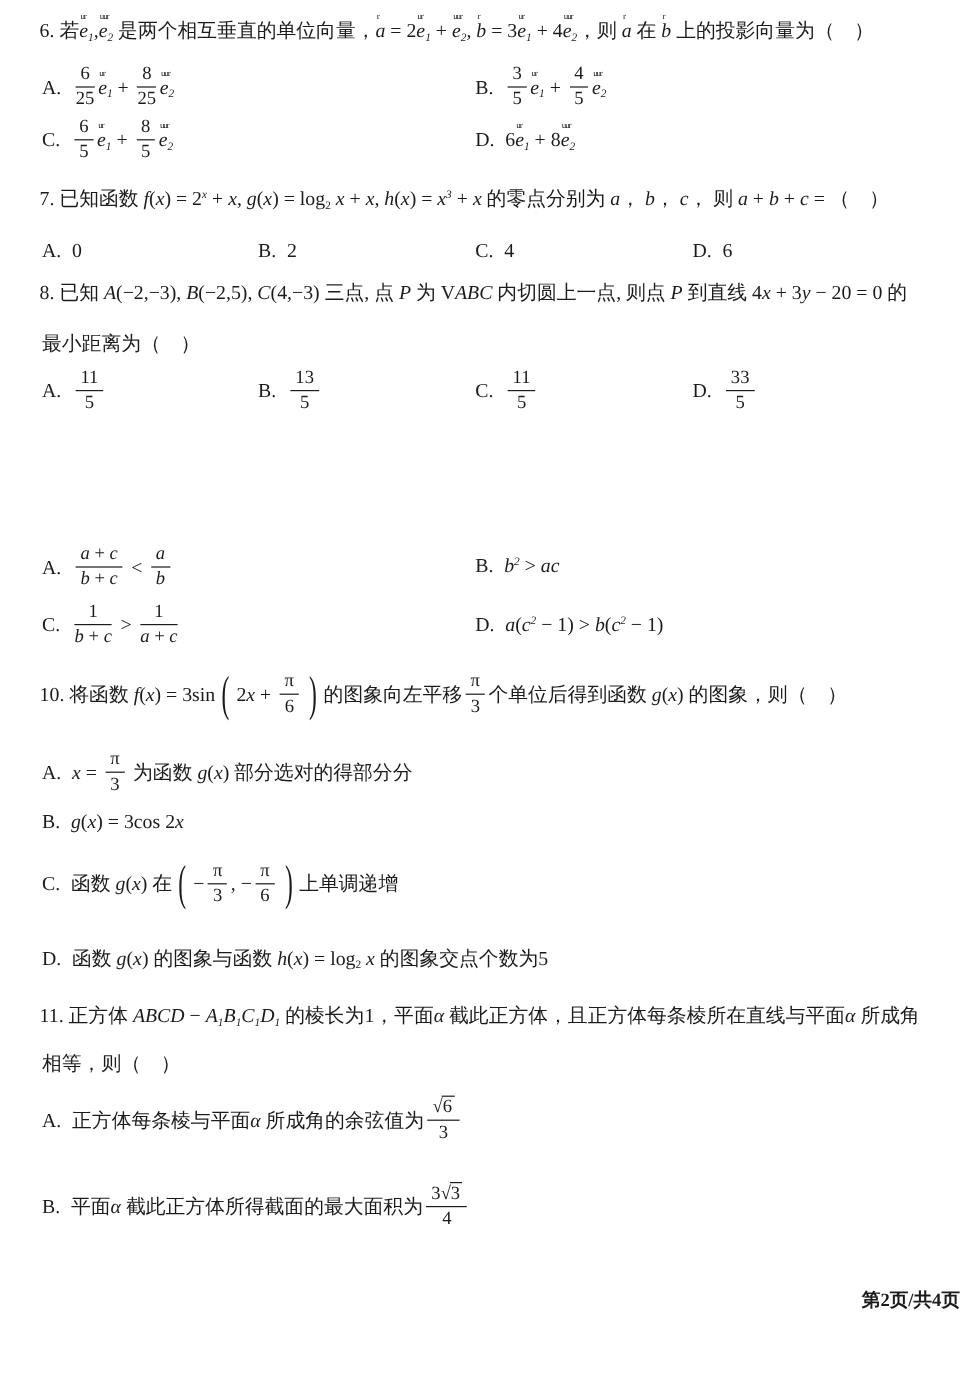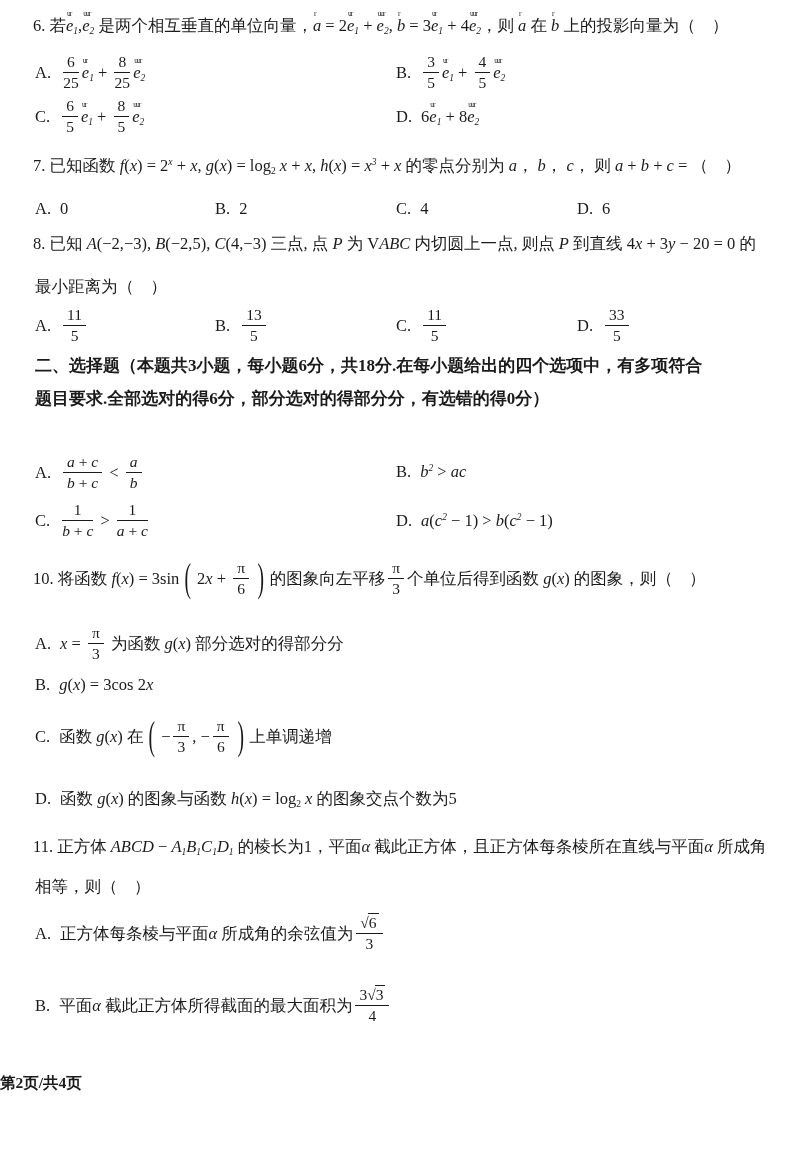--- a/index.html
+++ b/index.html
@@ -16,21 +16,21 @@
   .fr-n{display:block;padding:0 4px 1px 4px;border-bottom:1.4px solid currentColor;}
   .fr-d{display:block;padding-top:1px;}
   .sqrt{white-space:nowrap;}
   .sq-g{letter-spacing:-1px;}
   .sq-r{border-top:1.4px solid currentColor;padding:0 2px 0 1px;}
   .vec{position:relative;display:inline-block;}
   .vmk{position:absolute;top:-6px;left:1px;font-size:7.5px;letter-spacing:-1px;
        font-style:normal;white-space:nowrap;}
   .bigp{display:inline-block;vertical-align:middle;transform:scale(1.15,2.4) translateY(-1px);
         margin:0 6px;line-height:1;font-size:17px;}
-  .footer{position:absolute;left:0;width:100%;text-align:left;font-size:15.5px;font-weight:600;}
+  .footer{position:absolute;left:0;width:100%;text-align:right;font-size:15.5px;font-weight:600;}
 </style>
 </head>
 <body>
 
 <div class="page">
 
   <div class="line" style="top:15px;left:33px"><span>6. 若</span><span class="it vec">e<sub>1</sub><span class="vmk">ur</span></span><span>,</span><span class="it vec">e<sub>2</sub><span class="vmk">uur</span></span><span> 是两个相互垂直的单位向量，</span><span class="it vec">a<span class="vmk">r</span></span><span> = 2</span><span class="it vec">e<sub>1</sub><span class="vmk">ur</span></span><span> + </span><span class="it vec">e<sub>2</sub><span class="vmk">uur</span></span><span>, </span><span class="it vec">b<span class="vmk">r</span></span><span> = 3</span><span class="it vec">e<sub>1</sub><span class="vmk">ur</span></span><span> + 4</span><span class="it vec">e<sub>2</sub><span class="vmk">uur</span></span><span>，则 </span><span class="it vec">a<span class="vmk">r</span></span><span> 在 </span><span class="it vec">b<span class="vmk">r</span></span><span> 上的投影向量为（    ）</span></div>
   <div class="line" style="top:55px;left:35px"><span class="lab">A.</span><span><span class="frac"><span class="fr-n">6</span><span class="fr-d">25</span></span><span class="it vec">e<sub>1</sub><span class="vmk">ur</span></span><span> + </span><span class="frac"><span class="fr-n">8</span><span class="fr-d">25</span></span><span class="it vec">e<sub>2</sub><span class="vmk">uur</span></span></span></div>
   <div class="line" style="top:55px;left:396px"><span class="lab">B.</span><span><span class="frac"><span class="fr-n">3</span><span class="fr-d">5</span></span><span class="it vec">e<sub>1</sub><span class="vmk">ur</span></span><span> + </span><span class="frac"><span class="fr-n">4</span><span class="fr-d">5</span></span><span class="it vec">e<sub>2</sub><span class="vmk">uur</span></span></span></div>
   <div class="line" style="top:99px;left:35px"><span class="lab">C.</span><span><span class="frac"><span class="fr-n">6</span><span class="fr-d">5</span></span><span class="it vec">e<sub>1</sub><span class="vmk">ur</span></span><span> + </span><span class="frac"><span class="fr-n">8</span><span class="fr-d">5</span></span><span class="it vec">e<sub>2</sub><span class="vmk">uur</span></span></span></div>
@@ -42,22 +42,20 @@
   <div class="line" style="top:198px;left:396px"><span class="lab">C.</span><span><span>4</span></span></div>
   <div class="line" style="top:198px;left:577px"><span class="lab">D.</span><span><span>6</span></span></div>
 
   <div class="line" style="top:233px;left:33px"><span>8. 已知 </span><span class="it">A</span><span>(−2,−3), </span><span class="it">B</span><span>(−2,5), </span><span class="it">C</span><span>(4,−3) 三点, 点 </span><span class="it">P</span><span> 为 V</span><span class="it">ABC</span><span> 内切圆上一点, 则点 </span><span class="it">P</span><span> 到直线 4</span><span class="it">x</span><span> + 3</span><span class="it">y</span><span> − 20 = 0 的</span></div>
   <div class="line" style="top:276px;left:35px"><span>最小距离为（    ）</span></div>
   <div class="line" style="top:308px;left:35px"><span class="lab">A.</span><span><span class="frac"><span class="fr-n">11</span><span class="fr-d">5</span></span></span></div>
   <div class="line" style="top:308px;left:215px"><span class="lab">B.</span><span><span class="frac"><span class="fr-n">13</span><span class="fr-d">5</span></span></span></div>
   <div class="line" style="top:308px;left:396px"><span class="lab">C.</span><span><span class="frac"><span class="fr-n">11</span><span class="fr-d">5</span></span></span></div>
   <div class="line" style="top:308px;left:577px"><span class="lab">D.</span><span><span class="frac"><span class="fr-n">33</span><span class="fr-d">5</span></span></span></div>
 
-  <div class="line bd" style="top:355px;left:35px">二、选择题（本题共3小题，每小题6分，共18分.在每小题给出的四个选项中，有多项符合</div>
-  <div class="line bd" style="top:388px;left:35px">题目要求.全部选对的得6分，部分选对的得部分分，有选错的得0分）</div>
 
   <div class="line" style="top:455px;left:35px"><span class="lab">A.</span><span><span class="frac"><span class="fr-n"><span class="it">a</span><span> + </span><span class="it">c</span></span><span class="fr-d"><span class="it">b</span><span> + </span><span class="it">c</span></span></span><span> &lt; </span><span class="frac"><span class="fr-n"><span class="it">a</span></span><span class="fr-d"><span class="it">b</span></span></span></span></div>
   <div class="line" style="top:461px;left:396px"><span class="lab">B.</span><span><span class="it">b<sup>2</sup></span><span> &gt; </span><span class="it">ac</span></span></div>
   <div class="line" style="top:503px;left:35px"><span class="lab">C.</span><span><span class="frac"><span class="fr-n">1</span><span class="fr-d"><span class="it">b</span><span> + </span><span class="it">c</span></span></span><span> &gt; </span><span class="frac"><span class="fr-n">1</span><span class="fr-d"><span class="it">a</span><span> + </span><span class="it">c</span></span></span></span></div>
   <div class="line" style="top:510px;left:396px"><span class="lab">D.</span><span><span class="it">a</span><span>(</span><span class="it">c<sup>2</sup></span><span> − 1) &gt; </span><span class="it">b</span><span>(</span><span class="it">c<sup>2</sup></span><span> − 1)</span></span></div>
 
   <div class="line" style="top:561px;left:33px"><span>10. 将函数 </span><span class="it">f</span><span>(</span><span class="it">x</span><span>) = 3sin</span><span class="bigp">(</span><span>2</span><span class="it">x</span><span> + </span><span class="frac"><span class="fr-n">π</span><span class="fr-d">6</span></span><span class="bigp">)</span><span>的图象向左平移</span><span class="frac"><span class="fr-n">π</span><span class="fr-d">3</span></span><span>个单位后得到函数 </span><span class="it">g</span><span>(</span><span class="it">x</span><span>) 的图象，则（    ）</span></div>
   <div class="line" style="top:626px;left:35px"><span class="lab">A.</span><span><span class="it">x</span><span> = </span><span class="frac"><span class="fr-n">π</span><span class="fr-d">3</span></span><span> 为函数 </span><span class="it">g</span><span>(</span><span class="it">x</span><span>) 部分选对的得部分分</span></span></div>
   <div class="line" style="top:674px;left:35px"><span class="lab">B.</span><span><span class="it">g</span><span>(</span><span class="it">x</span><span>) = 3cos 2</span><span class="it">x</span></span></div>
   <div class="line" style="top:719px;left:35px"><span class="lab">C.</span><span><span>函数 </span><span class="it">g</span><span>(</span><span class="it">x</span><span>) 在</span><span class="bigp">(</span><span>−</span><span class="frac"><span class="fr-n">π</span><span class="fr-d">3</span></span><span>, −</span><span class="frac"><span class="fr-n">π</span><span class="fr-d">6</span></span><span class="bigp">)</span><span>上单调递增</span></span></div>

